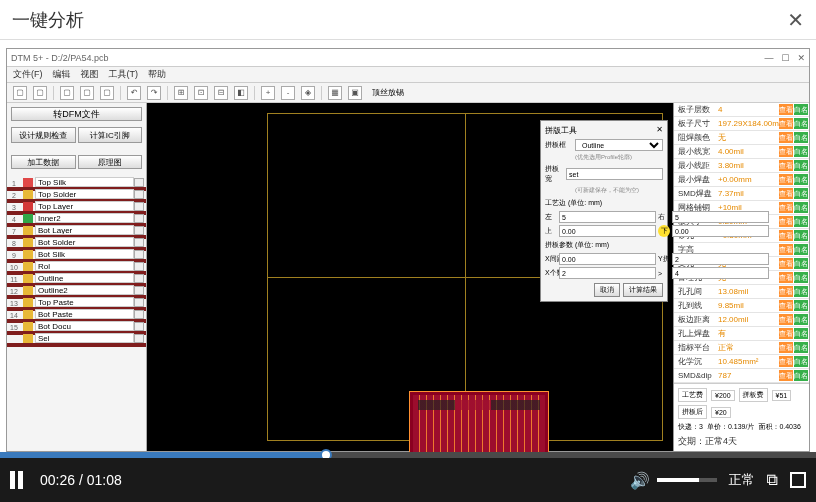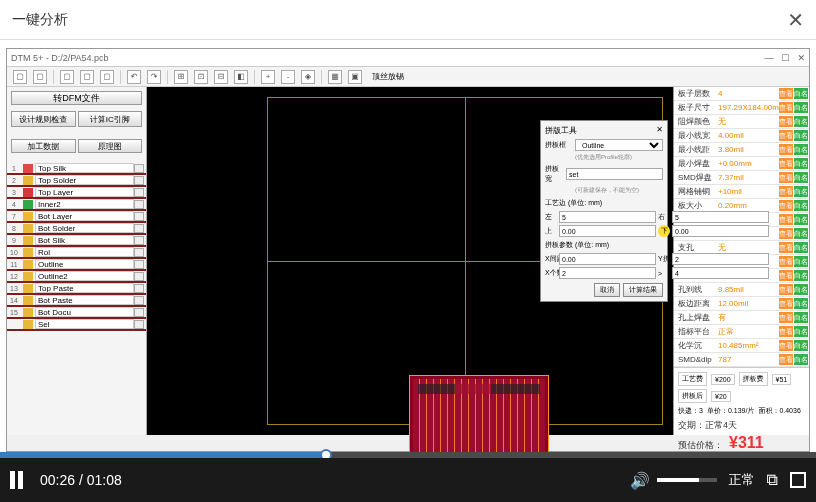--- a/index.html
+++ b/index.html
@@ -1,35 +1,35 @@
 <!DOCTYPE html>
 <html><head>
 <meta charset="utf-8">
 <style>
 *{box-sizing:border-box;margin:0;padding:0;font-family:"Microsoft YaHei",sans-serif}
 body{width:816px;height:502px;background:#fff;overflow:hidden;position:relative}
 .modal-header{height:40px;display:flex;align-items:center;justify-content:space-between;padding:0 12px;border-bottom:1px solid #ddd}
-.modal-title{font-size:14px;color:#333}
+.modal-title{font-size:18px;color:#333}
 .modal-close{font-size:20px;color:#555;cursor:pointer}
 .app-shell{position:absolute;top:48px;left:6px;right:6px;bottom:50px;border:1px solid #999;background:#f0f0f0}
 .app-titlebar{height:18px;background:#fff;display:flex;align-items:center;justify-content:space-between;padding:0 4px;font-size:9px;color:#666;border-bottom:1px solid #ccc}
 .app-win-btns{display:flex;gap:8px;font-size:9px}
 .app-menubar{height:16px;background:#f4f4f4;display:flex;align-items:center;gap:10px;padding:0 6px;font-size:9px;color:#333;border-bottom:1px solid #ccc}
 .app-toolbar{height:20px;background:#f4f4f4;display:flex;align-items:center;gap:6px;padding:0 6px;border-bottom:1px solid #ccc}
 .tb-icon{width:14px;height:14px;border:1px solid #aaa;background:#fff;font-size:8px;display:flex;align-items:center;justify-content:center;color:#555}
 .tb-sep{width:1px;height:14px;background:#ccc}
 .app-body{display:flex;height:calc(100% - 54px)}
 .left-panel{width:140px;background:#f4f4f4;border-right:1px solid #aaa;display:flex;flex-direction:column}
 .left-top-btn{margin:4px;height:14px;background:linear-gradient(#fff,#ddd);border:1px solid #999;font-size:9px;display:flex;align-items:center;justify-content:center}
 .left-two-btns{display:flex;gap:2px;margin:2px 4px}
 .left-two-btns>div{flex:1;height:16px;background:linear-gradient(#fff,#ddd);border:1px solid #999;font-size:8px;display:flex;align-items:center;justify-content:center}
 .left-tabs{display:flex;gap:2px;margin:10px 4px}
 .left-tabs>div{flex:1;height:14px;background:linear-gradient(#fff,#ddd);border:1px solid #999;font-size:8px;display:flex;align-items:center;justify-content:center}
 .layer-list{font-size:8px}
-.layer-row{display:flex;align-items:center;height:12px;border-bottom:2px solid #7f1d1d}
+.layer-row{display:flex;align-items:flex-end;height:12px;border-bottom:4px solid #7f1d1d}
 .layer-num{width:14px;text-align:center;color:#666;font-size:7px}
 .layer-color{width:10px;height:9px;margin:0 2px}
 .layer-name{flex:1;padding-left:2px;background:#fff;border:1px solid #ccc;height:10px;line-height:9px;overflow:hidden}
 .layer-btn{width:10px;height:9px;background:#eee;border:1px solid #aaa;margin-right:2px}
 .canvas-area{flex:1;background:#000;position:relative}
 .canvas-grid{position:absolute;top:10px;left:120px;right:10px;bottom:10px;border:1px solid #a08020}
 .canvas-grid::before{content:"";position:absolute;top:50%;left:0;right:0;height:1px;background:#a08020}
 .canvas-grid::after{content:"";position:absolute;left:50%;top:0;bottom:0;width:1px;background:#a08020}
 .pcb-thumb{position:absolute;left:262px;top:288px;width:140px;height:106px;background:#8b0020;border:1px solid #ff9030;overflow:hidden}
 .pcb-thumb::before{content:"";position:absolute;inset:3px;background:repeating-linear-gradient(90deg,#a01030 0 6px,#ff9030 6px 7px),repeating-linear-gradient(0deg,transparent 0 8px,rgba(255,200,0,.3) 8px 9px);opacity:.85}
@@ -85,20 +85,27 @@
 
 <div class="app-shell">
   <div class="app-titlebar">
     <span>DTM 5+ - D:/2/PA54.pcb</span>
     <div class="app-win-btns">
         <span>—</span>
         <span>☐</span>
         <span>✕</span>
       </div>
   </div>
+  <div class="app-menubar">
+    <span>文件(F)</span>
+    <span>编辑</span>
+    <span>视图</span>
+    <span>工具(T)</span>
+    <span>帮助</span>
+  </div>
   <div class="app-toolbar">
     <div class="tb-icon">▢</div>
     <div class="tb-icon">▢</div>
     <div class="tb-sep"></div>
     <div class="tb-icon">▢</div>
     <div class="tb-icon">▢</div>
     <div class="tb-icon">▢</div>
     <div class="tb-sep"></div>
     <div class="tb-icon">↶</div>
     <div class="tb-icon">↷</div>

